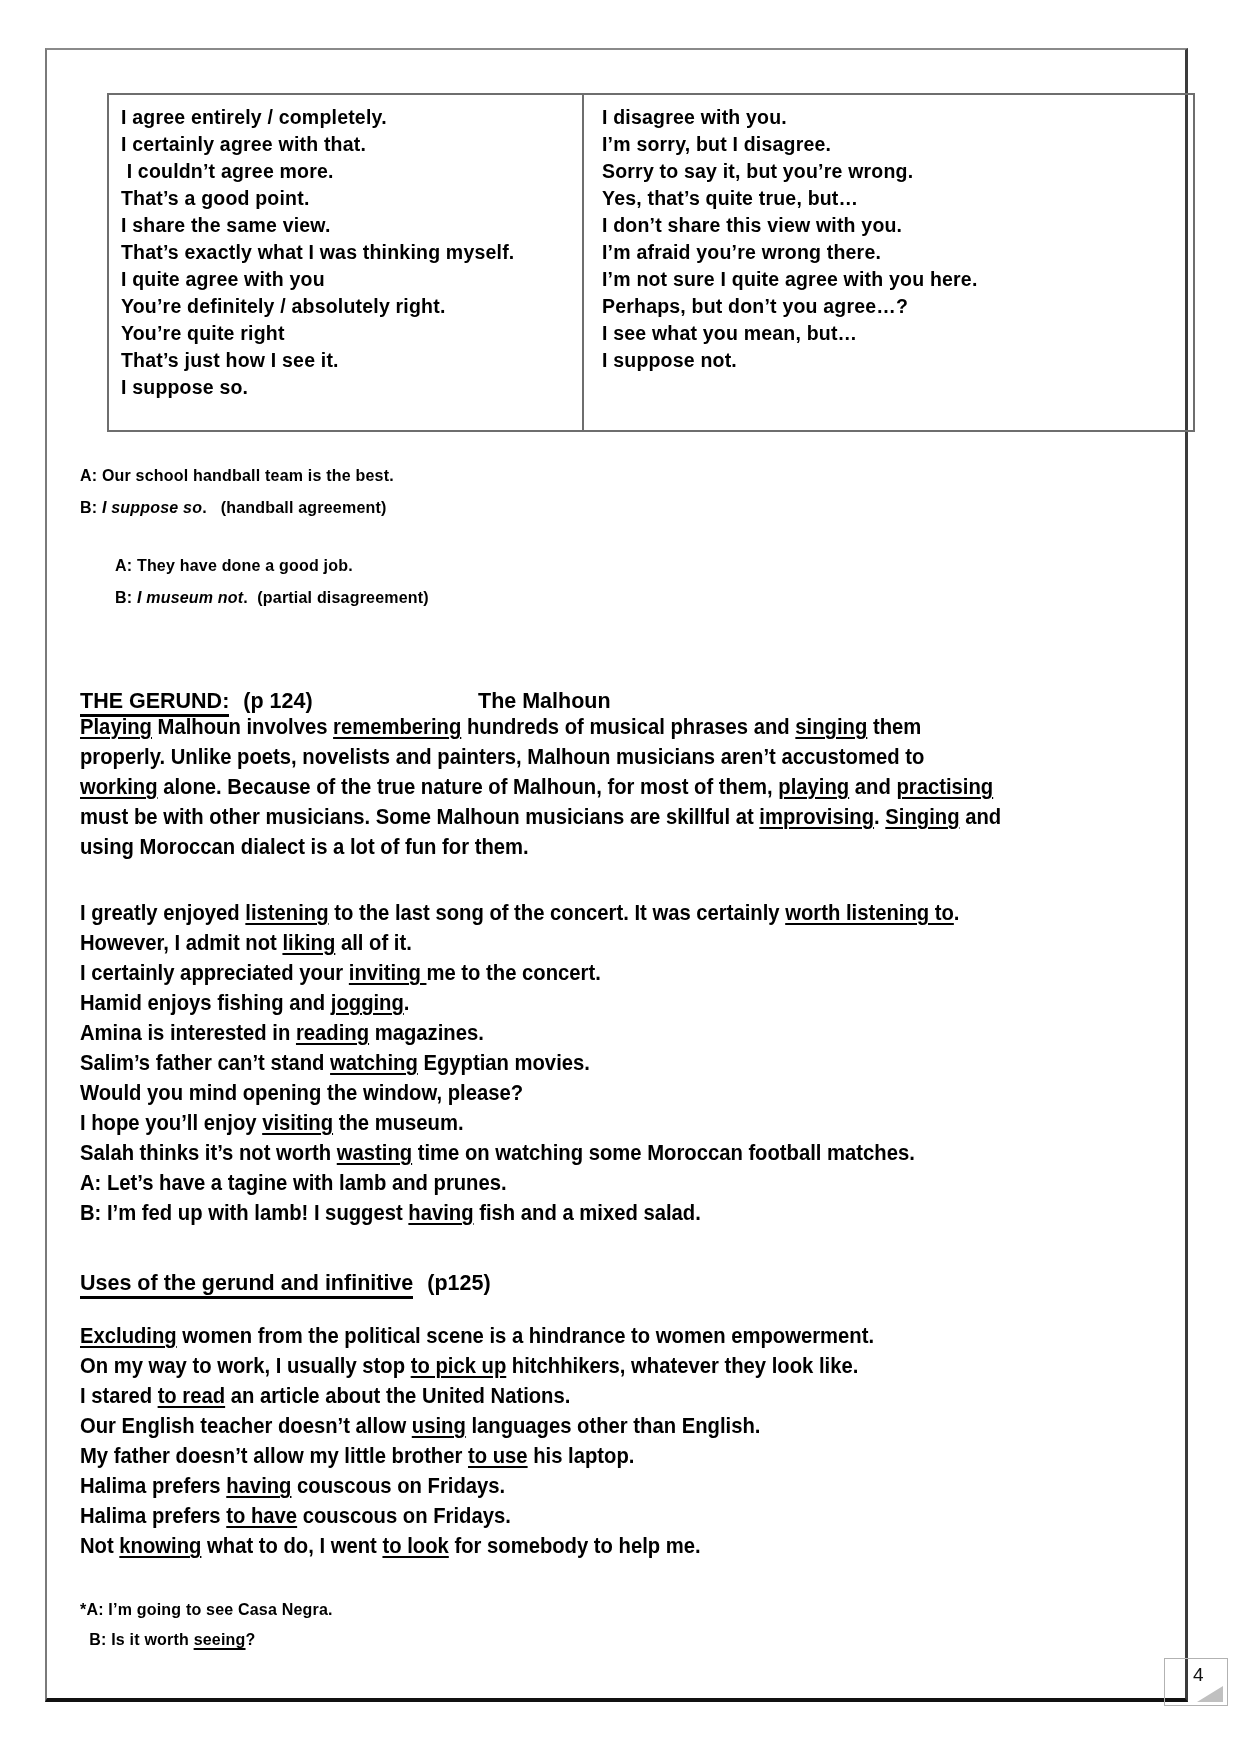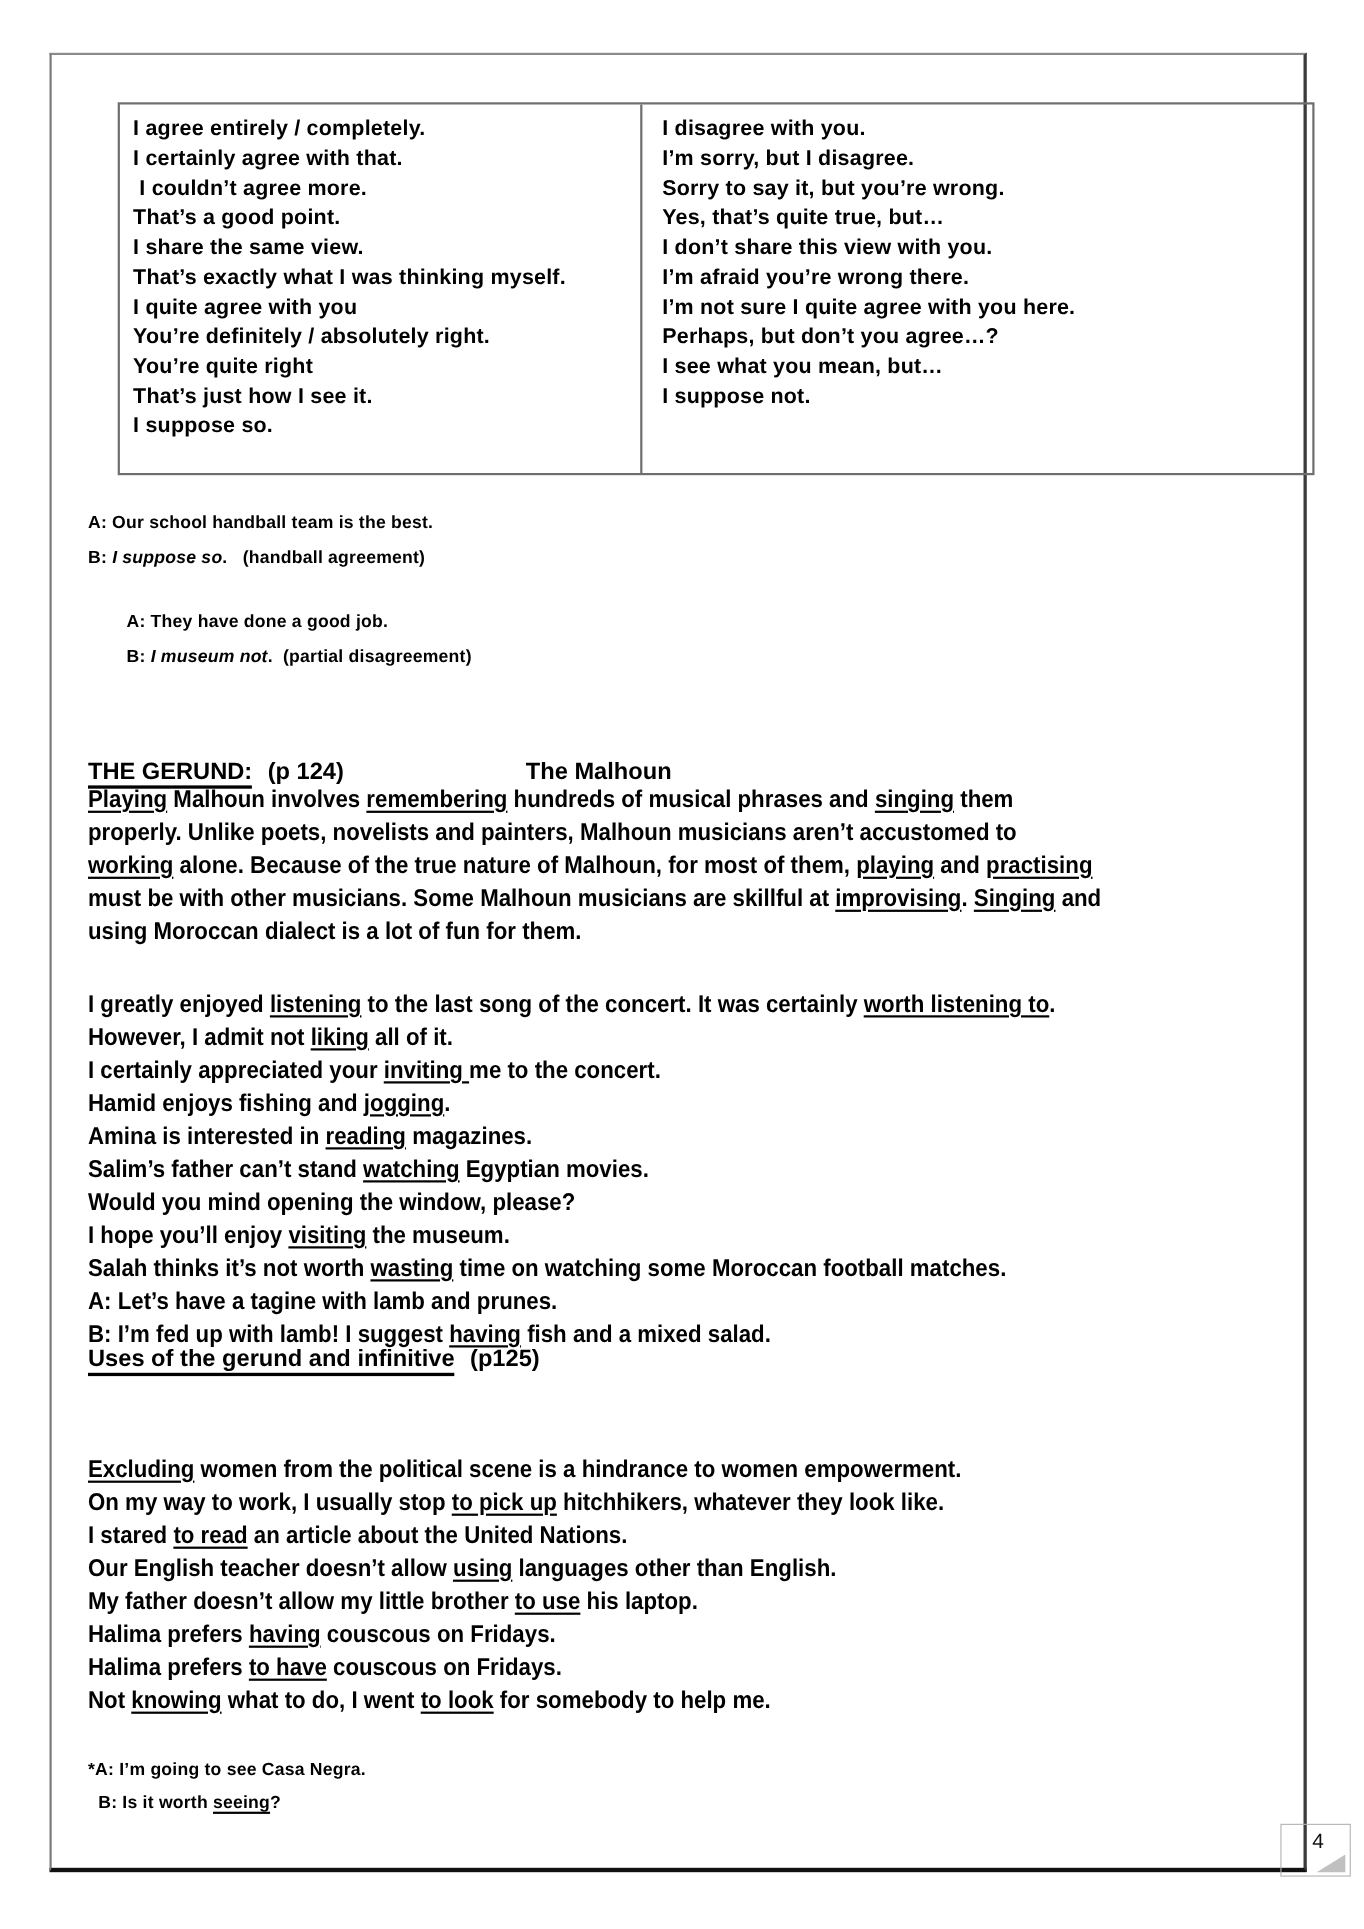--- a/index.html
+++ b/index.html
@@ -139,21 +139,21 @@
       <div class="line"><span>Hamid enjoys fishing and </span><span class="seg-u">jogging</span><span>.</span></div>
       <div class="line"><span>Amina is interested in </span><span class="seg-u">reading</span><span> magazines.</span></div>
       <div class="line"><span>Salim’s father can’t stand </span><span class="seg-u">watching</span><span> Egyptian movies.</span></div>
       <div class="line"><span>Would you mind opening the window, please?</span></div>
       <div class="line"><span>I hope you’ll enjoy </span><span class="seg-u">visiting</span><span> the museum.</span></div>
       <div class="line"><span>Salah thinks it’s not worth </span><span class="seg-u">wasting</span><span> time on watching some Moroccan football matches.</span></div>
       <div class="line"><span>A: Let’s have a tagine with lamb and prunes.</span></div>
       <div class="line"><span>B: I’m fed up with lamb! I suggest </span><span class="seg-u">having</span><span> fish and a mixed salad.</span></div>
     </div>
 
-  <div class="block heading" style="top:1220px;">
+  <div class="block heading" style="top:1268px;">
     <span class="hu">Uses of the gerund and infinitive</span><span class="pref">(p125)</span>
   </div>
 
   <div class="block condensed" style="top:1321px;">
       <div class="line"><span class="seg-u">Excluding</span><span> women from the political scene is a hindrance to women empowerment.</span></div>
       <div class="line"><span>On my way to work, I usually stop </span><span class="seg-u">to pick up</span><span> hitchhikers, whatever they look like.</span></div>
       <div class="line"><span>I stared </span><span class="seg-u">to read</span><span> an article about the United Nations.</span></div>
       <div class="line"><span>Our English teacher doesn’t allow </span><span class="seg-u">using</span><span> languages other than English.</span></div>
       <div class="line"><span>My father doesn’t allow my little brother </span><span class="seg-u">to use</span><span> his laptop.</span></div>
       <div class="line"><span>Halima prefers </span><span class="seg-u">having</span><span> couscous on Fridays.</span></div>

